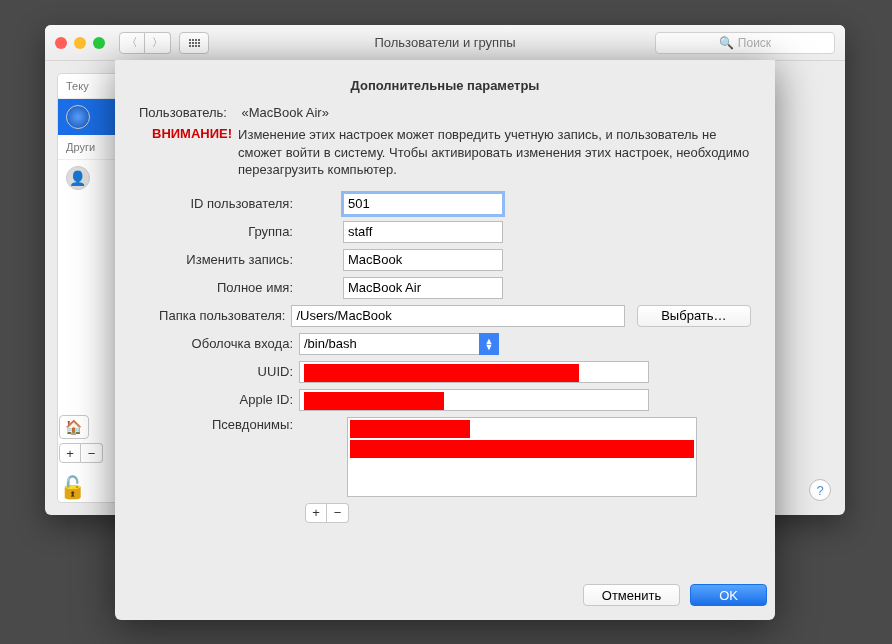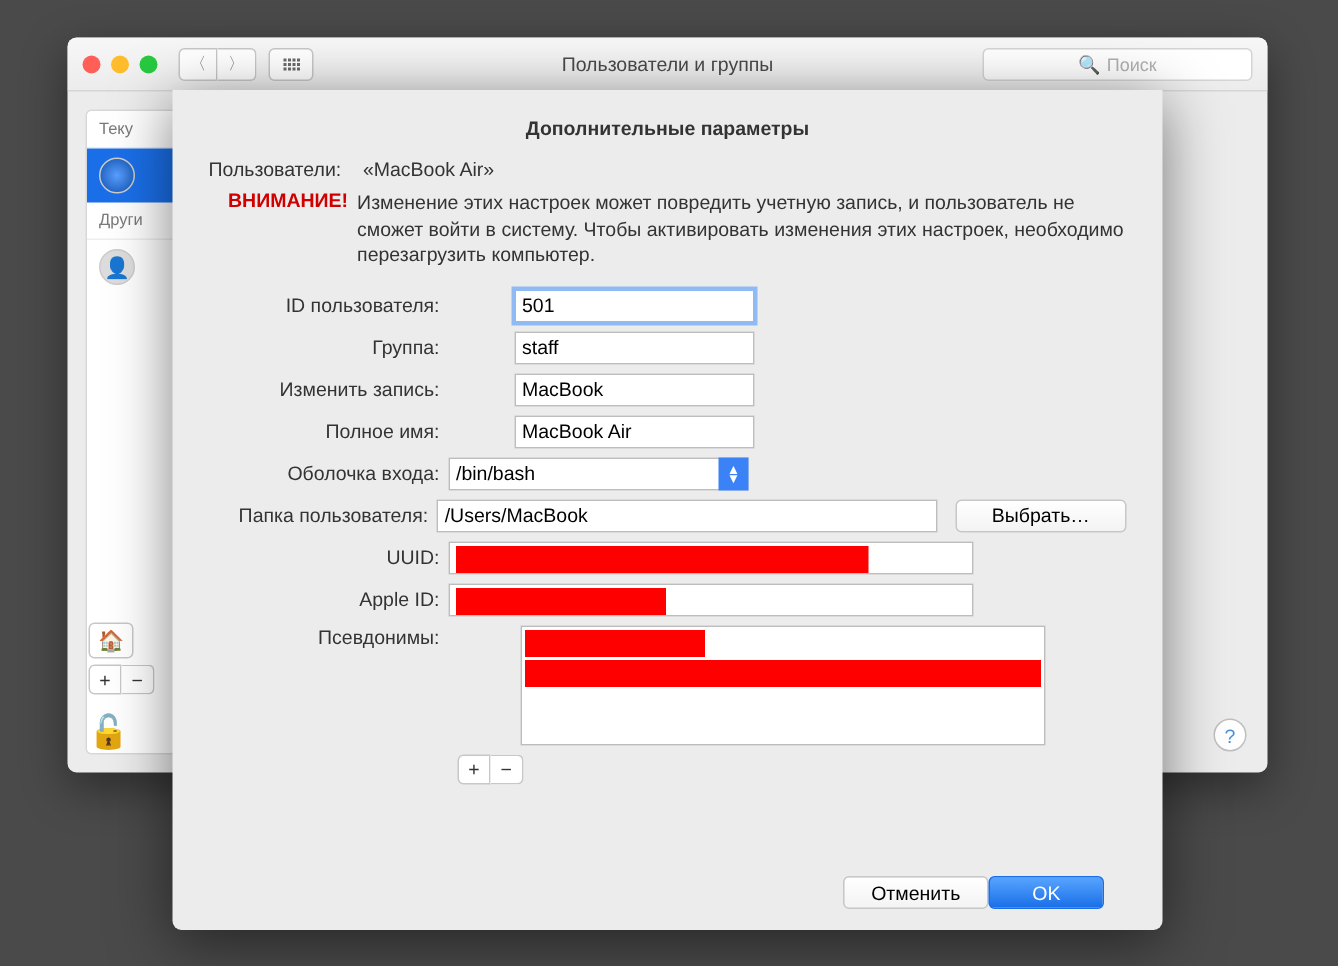--- a/index.html
+++ b/index.html
@@ -124,21 +124,21 @@
   color:#fff; font-size:9px; flex-direction:column; line-height:6px;
 }
 .row-btn {
   width:120px; height:22px; border:1px solid #c7c7c7; background:linear-gradient(#fff,#f3f3f3);
   border-radius:4px; font-size:13px; margin-left:12px; cursor:pointer;
 }
 .redacted { background:#ff0000; display:inline-block; height:18px; vertical-align:middle; }
 .alias-line { height:18px; margin-bottom:2px; }
 .alias-pm { margin-left:166px; margin-top:4px; display:flex; }
 .dlg-footer {
-  position:absolute; right:39px; bottom:14px; display:flex; 
+  position:absolute; right:8px; bottom:14px; display:flex; gap:10px;
 }
 .btn {
   height:22px; padding:0 18px; border-radius:4px; border:1px solid #c7c7c7;
   background:linear-gradient(#fff,#f3f3f3); font-size:13px; cursor:pointer;
 }
 .btn-primary { background:linear-gradient(#57a4ff,#1a6fe8); border-color:#1a6fe8; color:#fff; padding:0 28px; }
 </style>
 </head>
 <body>
 
@@ -200,21 +200,21 @@
   <div class="lock-row">
     <span class="lock-icon">🔓</span>
   </div>
   <div class="help-btn">?</div>
 </div>
 
 <div class="dialog">
   <div class="dlg-title">Дополнительные параметры</div>
 
   <div class="user-line">
-    <span class="lbl">Пользователи:</span>
+    <span class="lbl">Пользователь:</span>
     <span>&nbsp;&nbsp;</span>
     <span>«MacBook Air»</span>
   </div>
 
   <div class="warn-block">
     <div class="warn-label">ВНИМАНИЕ!</div>
     <div class="warn-text">Изменение этих настроек может повредить учетную запись, и пользователь не сможет войти в систему. Чтобы активировать изменения этих настроек, необходимо перезагрузить компьютер.</div>
   </div>
 
   <div class="form-row">
@@ -228,40 +228,40 @@
   </div>
 
   <div class="form-row">
     <div class="form-label">Изменить запись:</div>
     <input class="input w160" value="MacBook" style="">
   </div>
 
   <div class="form-row">
     <div class="form-label">Полное имя:</div>
     <input class="input w160" value="MacBook Air" style="">
+  </div>
+
+  <div class="form-row">
+    <div class="form-label">Папка пользователя:</div>
+    <input class="input w350" value="/Users/MacBook" style="">
+    <button class="row-btn">Выбрать…</button>
   </div>
 
   <div class="form-row">
     <div class="form-label">Оболочка входа:</div>
     <div class="select-wrap">
       <input class="input w200" value="/bin/bash" style="">
       <div class="select-caret">
           <span>▲</span>
           <span>▼</span>
         </div>
     </div>
   </div>
 
   <div class="form-row">
-    <div class="form-label">Папка пользователя:</div>
-    <input class="input w350" value="/Users/MacBook" style="">
-    <button class="row-btn">Выбрать…</button>
-  </div>
-
-  <div class="form-row">
     <div class="form-label">UUID:</div>
     <div class="input w350"><span class="redacted" style="width:275px"></span></div>
   </div>
 
   <div class="form-row">
     <div class="form-label">Apple ID:</div>
     <div class="input w350"><span class="redacted" style="width:140px"></span></div>
   </div>
 
   <div class="form-row" style="align-items:flex-start;gap:48px;">

